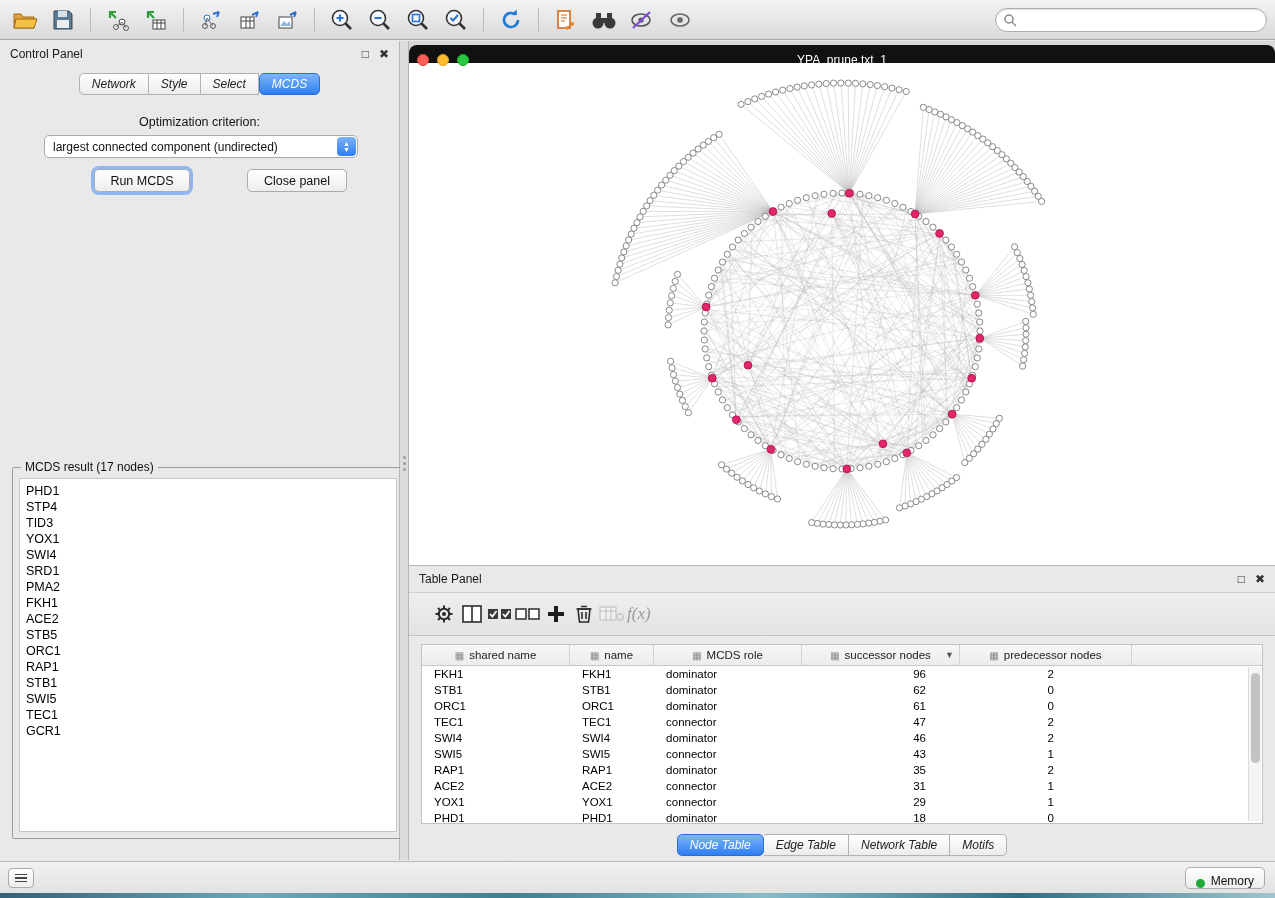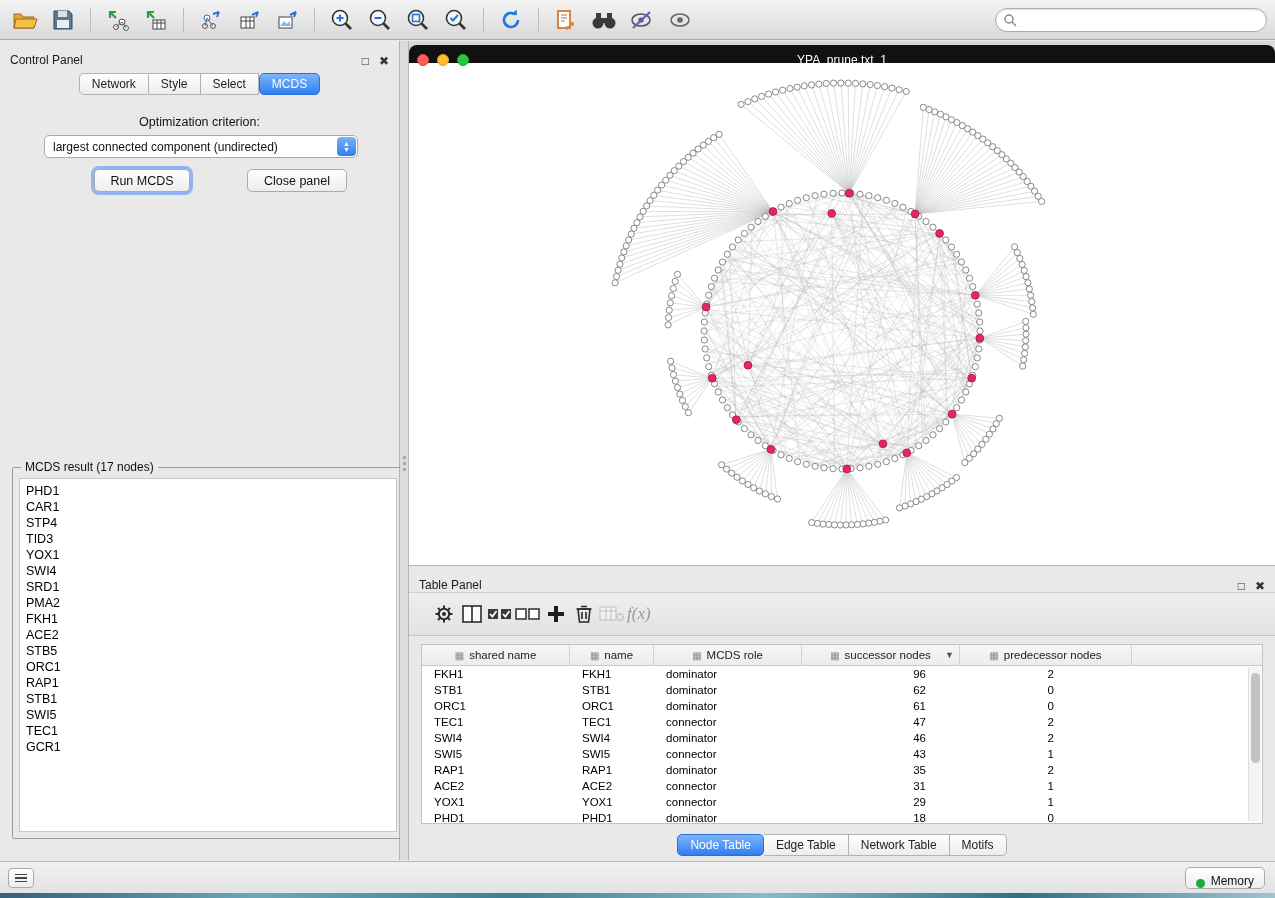--- a/index.html
+++ b/index.html
@@ -15,26 +15,26 @@
   .tb-sep { width:1px; height:24px; background:#bdbdbd; margin:0 6px; }
   #search-wrap { margin-left:auto; position:relative; }
   #search-input { width:272px; height:24px; border:1px solid #ababab; border-radius:12px;
     background:#fff; padding:0 10px 0 26px; font-size:12px; outline:none;
     box-shadow:inset 0 1px 2px rgba(0,0,0,.12); }
   #search-glyph { position:absolute; left:8px; top:5px; }
 
   
   #control-panel { position:absolute; left:0; top:41px; width:400px; height:819px;
     background:#e9e9e9; border-right:1px solid #b5b5b5; }
-  .panel-header { height:26px; display:flex; align-items:flex-end; padding:0 10px;
+  .panel-header { height:26px; display:flex; align-items:center; padding:0 10px;
     font-size:12px; color:#1a1a1a; }
   .panel-header .win-btns { margin-left:auto; display:flex; gap:10px; align-items:center; }
   .wbtn { font-size:12px; color:#333; cursor:default; line-height:1; }
 
-  .seg { display:inline-flex; }
+  .seg { display:inline-flex;font-style:italic; }
   .seg .tab { padding:3px 12px; font-size:12px; color:#222;
     background:linear-gradient(#ffffff,#ececec); border:1px solid #b2b2b2; border-left:none; }
   .seg .tab:first-child { border-left:1px solid #b2b2b2; border-radius:5px 0 0 5px; }
   .seg .tab:last-child { border-radius:0 5px 5px 0; }
   .seg .tab.active { background:linear-gradient(#7db6f9,#2e7ef2); color:#fff;
     border:1px solid #2a6fd8; border-radius:5px; }
   #cp-tabs { position:absolute; left:0; top:32px; width:100%; text-align:center; }
 
   #opt-label { position:absolute; left:0; top:74px; width:100%; text-align:center;
     font-size:12.5px; color:#111; }
@@ -285,21 +285,20 @@
         <span>▼</span>
     </span>
   </div>
   <div class="mac-btn" id="run-btn">Run MCDS</div>
   <div class="mac-btn" id="closepanel-btn">Close panel</div>
 
   <div id="result-group">
     <span id="result-legend">MCDS result (17 nodes)</span>
     <div id="result-list">
         <div class="list-item">PHD1</div>
-        <div class="list-item">CAR1</div>
         <div class="list-item">STP4</div>
         <div class="list-item">TID3</div>
         <div class="list-item">YOX1</div>
         <div class="list-item">SWI4</div>
         <div class="list-item">SRD1</div>
         <div class="list-item">PMA2</div>
         <div class="list-item">FKH1</div>
         <div class="list-item">ACE2</div>
         <div class="list-item">STB5</div>
         <div class="list-item">ORC1</div>

